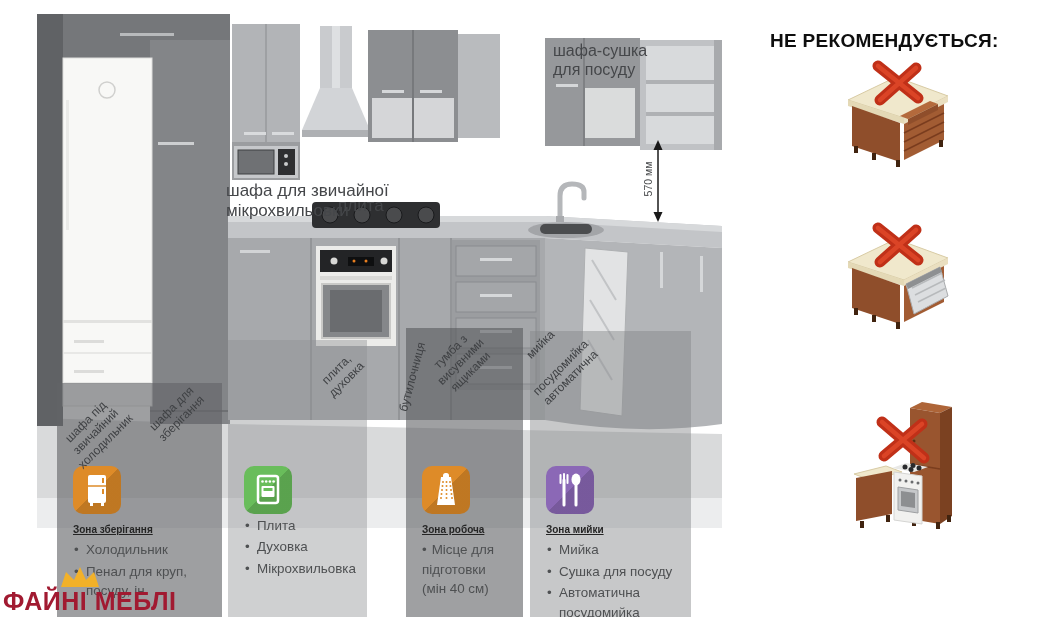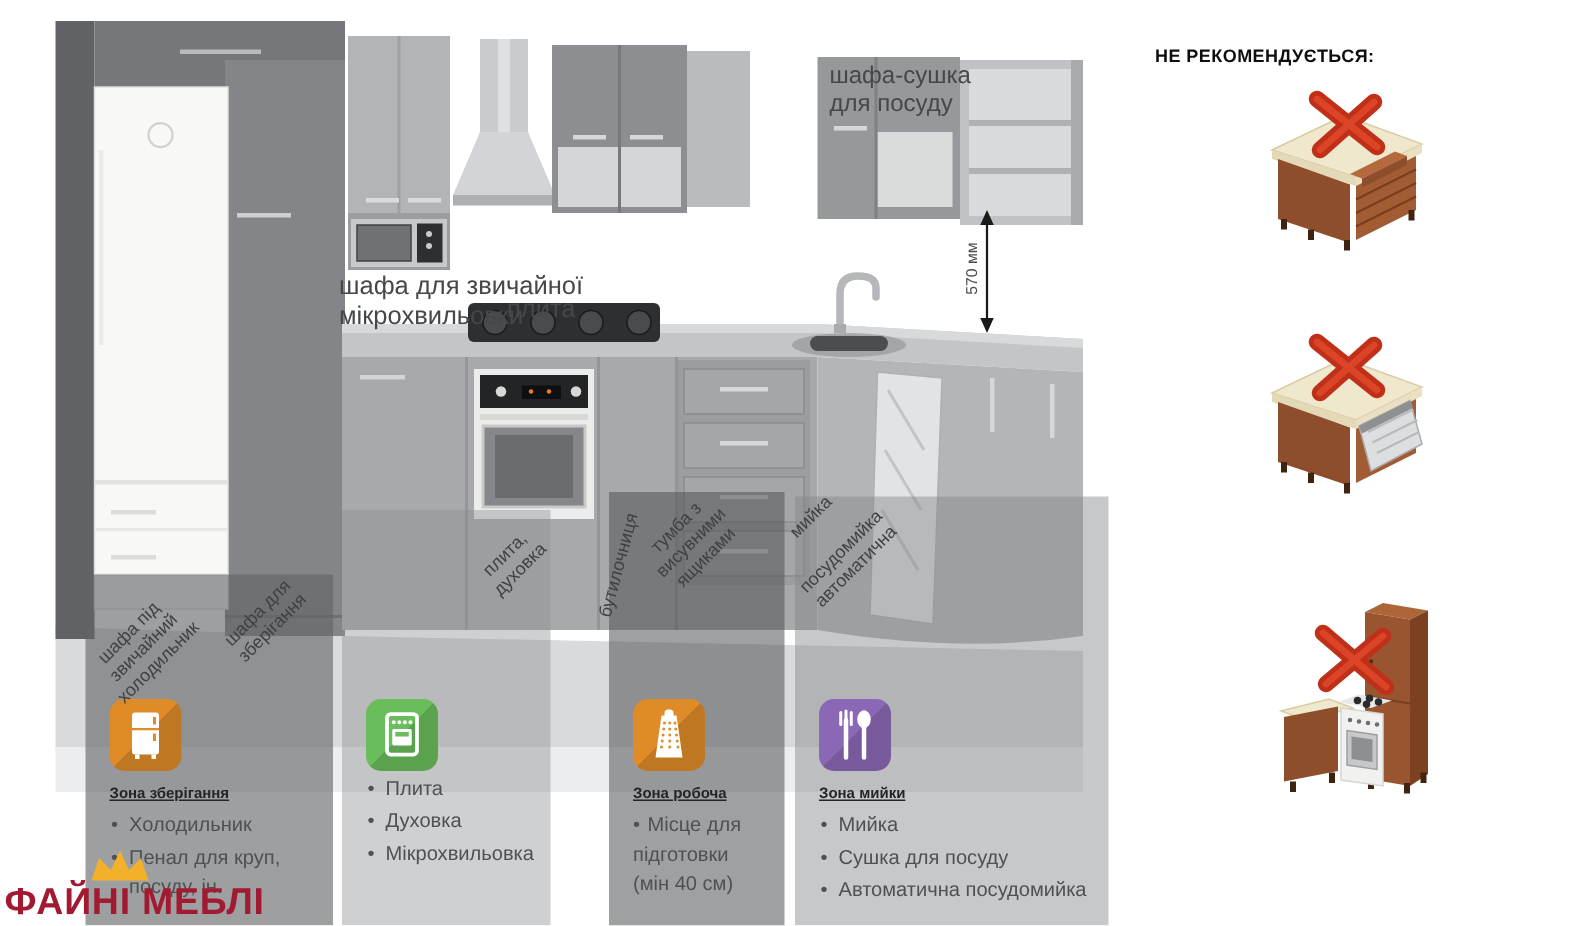--- a/index.html
+++ b/index.html
@@ -24,41 +24,41 @@
   .pl4{left:413px;top:377px;transform:translate(-50%,-50%) rotate(-75deg);}
   .pl5{left:461px;top:362px;}
   .pl6{left:541px;top:345px;}
   .pl7{left:566px;top:373px;}
 
   
   .zone{position:absolute;z-index:2;}
   .zone-1{left:57px;top:383px;width:165px;height:234px;background:rgba(98,100,103,.62);}
   .zone-2{left:228px;top:340px;width:139px;height:277px;background:rgba(140,142,145,.42);}
   .zone-3{left:406px;top:328px;width:117px;height:369px;background:rgba(80,82,85,.55);}
-  .zone-4{left:530px;top:331px;width:209px;height:286px;background:rgba(130,132,135,.45);}
+  .zone-4{left:530px;top:331px;width:161px;height:286px;background:rgba(130,132,135,.45);}
   .zcontent{position:absolute;left:16px;right:10px;}
   .zone-1 .zcontent{top:83px;}
   .zone-2 .zcontent{top:126px;}
   .zone-3 .zcontent{top:138px;}
   .zone-4 .zcontent{top:135px;}
   .badge{width:48px;height:48px;border-radius:10px;display:flex;align-items:center;justify-content:center;
          background-image:linear-gradient(135deg, rgba(0,0,0,0) 50%, rgba(0,0,0,.14) 50%);}
   .badge-orange{background-color:#DE8B28;}
   .badge-green{background-color:#69BD5B;}
   .badge-purple{background-color:#8B68B6;}
   .zone h3{margin:10px 0 5px;font-size:10px;line-height:1.12;color:#242424;font-weight:bold;text-decoration:underline;}
   .zone ul{list-style:none;margin:0;padding:0;font-size:13.4px;color:#4E5052;line-height:1.45;}
   .zone li{position:relative;padding-left:13px;margin:2px 0;}
   .zone li::before{content:"\2022";position:absolute;left:1px;color:#4E5052;}
   .zone ul.flush li{padding-left:0;}
   .zone ul.flush li::before{position:static;margin-right:5px;}
 
   
   .notrec{position:absolute;left:762px;top:0;width:298px;height:617px;z-index:2;}
-  .notrec h2{position:absolute;left:8px;top:30px;margin:0;font-size:12px;letter-spacing:.3px;color:#0E0E0E;font-weight:800;white-space:nowrap;}
+  .notrec h2{position:absolute;left:8px;top:30px;margin:0;font-size:19px;letter-spacing:.3px;color:#0E0E0E;font-weight:800;white-space:nowrap;}
   .nr-fig{position:absolute;margin:0;}
   .nr-fig svg{display:block;}
   .nr1{left:80px;top:60px;}
   .nr2{left:80px;top:222px;}
   .nr3{left:90px;top:396px;}
   .nr-cap{position:absolute;left:4px;width:280px;text-align:center;font-size:14.5px;color:#151515;line-height:1.25;white-space:pre-line;}
   .cap1{top:172px;}
   .cap2{top:333px;}
   .cap3{top:549px;}
 

